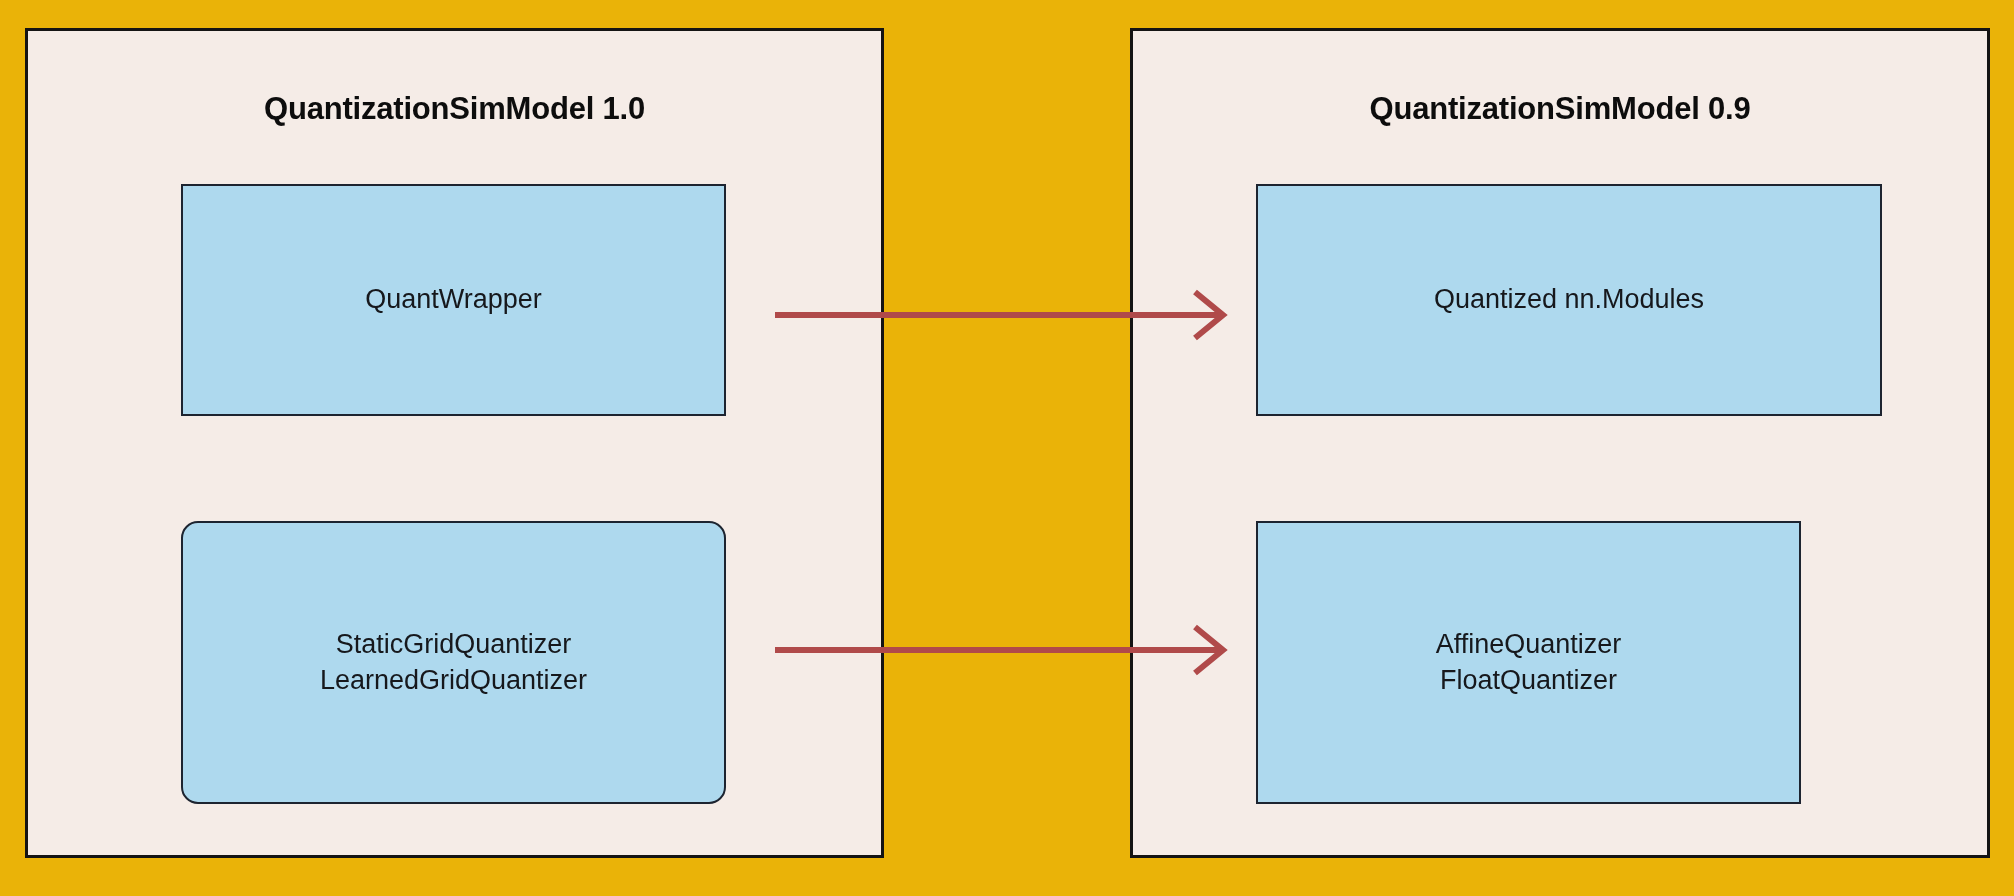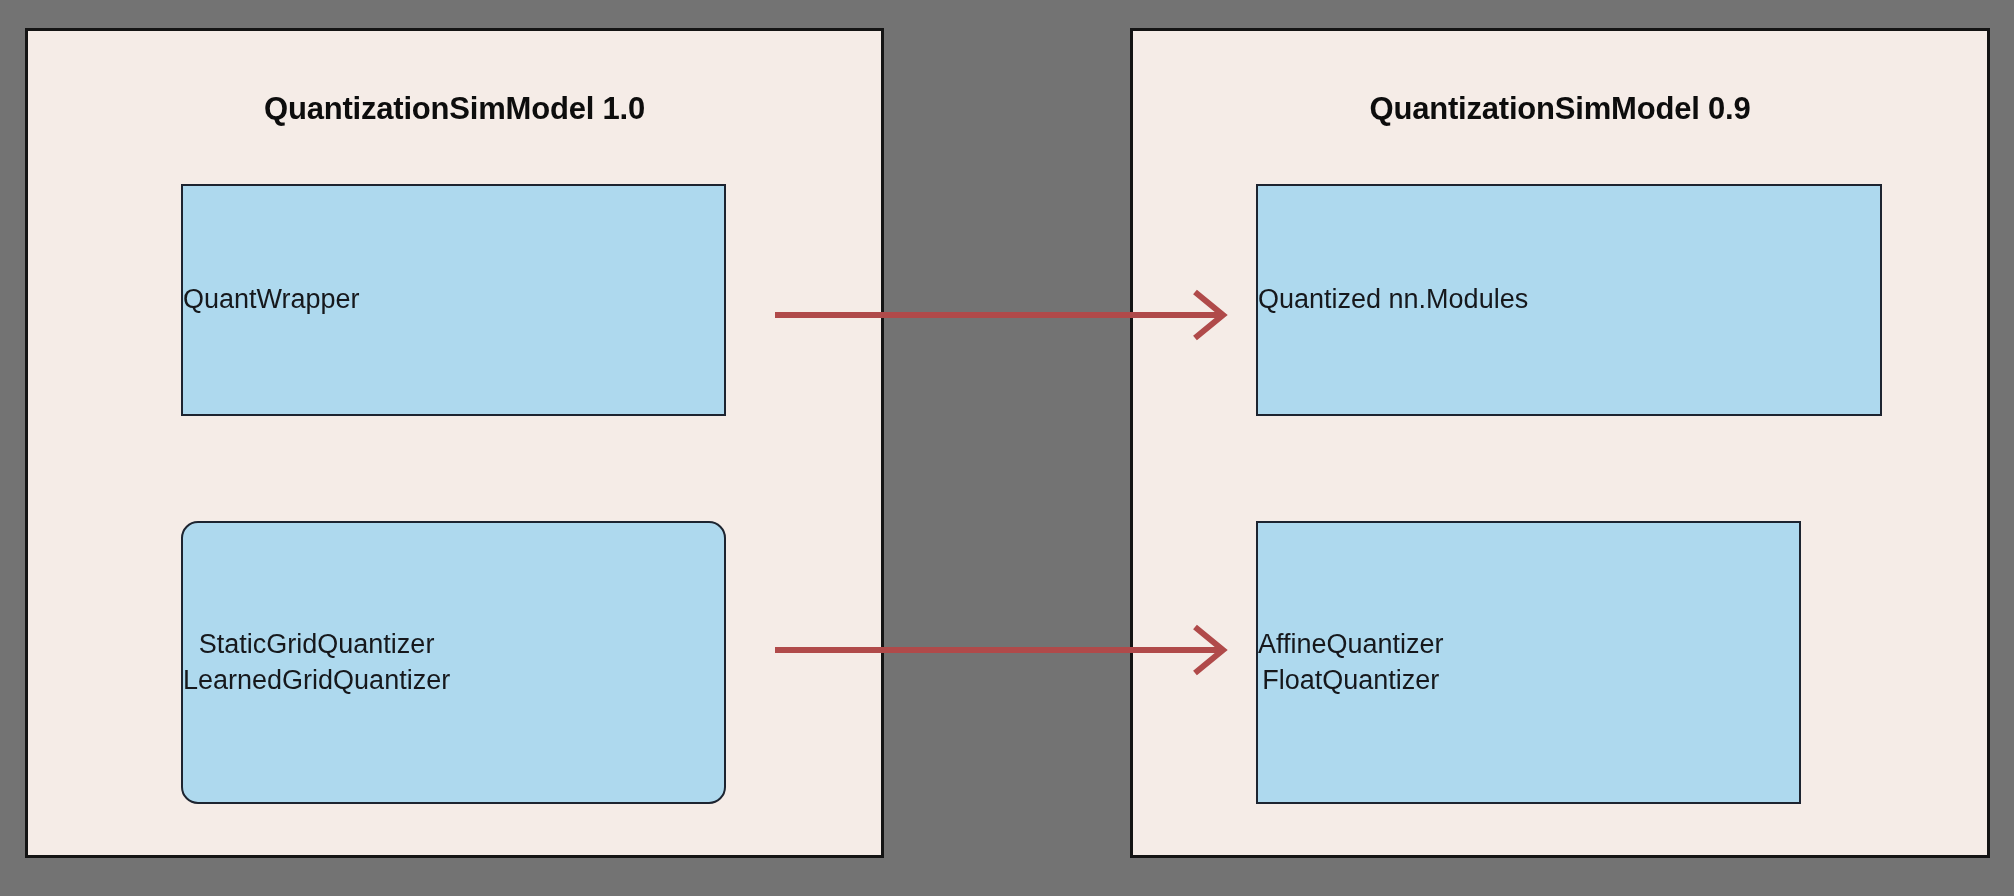--- a/index.html
+++ b/index.html
@@ -48,21 +48,21 @@
   }
 
   
   .box {
     position: absolute;
     background: #aed9ee;
     border: 2px solid #1d2430;
     box-sizing: border-box;
     display: flex;
     align-items: center;
-    justify-content: flex-start;
+    justify-content: center;
     text-align: center;
   }
   .box-label {
     font-size: 27px;
     line-height: 1.33;
     color: #16181c;
     white-space: pre-line;
   }
 
   
@@ -89,21 +89,21 @@
   .arrow-head {
     fill: none;
     stroke-width: 6;
     stroke-linecap: butt;
     stroke-linejoin: miter;
   }
 </style>
 </head>
 <body>
 
-<div id="diagram-root" style="background: #737373;">
+<div id="diagram-root" style="background: #eab308;">
 
   <div class="panel" id="panel-left" style="background: rgb(245, 236, 231); border-color: rgb(20, 20, 20);">
     <div class="panel-title">QuantizationSimModel 1.0</div>
 
     <div class="box" id="box-quantwrapper" style="background: rgb(174, 217, 238); border-color: rgb(29, 36, 48);">
       <span class="box-label" style="color: rgb(22, 24, 28);">QuantWrapper</span>
     </div>
 
     <div class="box" id="box-gridquantizers" style="background: rgb(174, 217, 238); border-color: rgb(29, 36, 48); border-radius: 17px;">
       <span class="box-label" style="color: rgb(22, 24, 28);">StaticGridQuantizer

